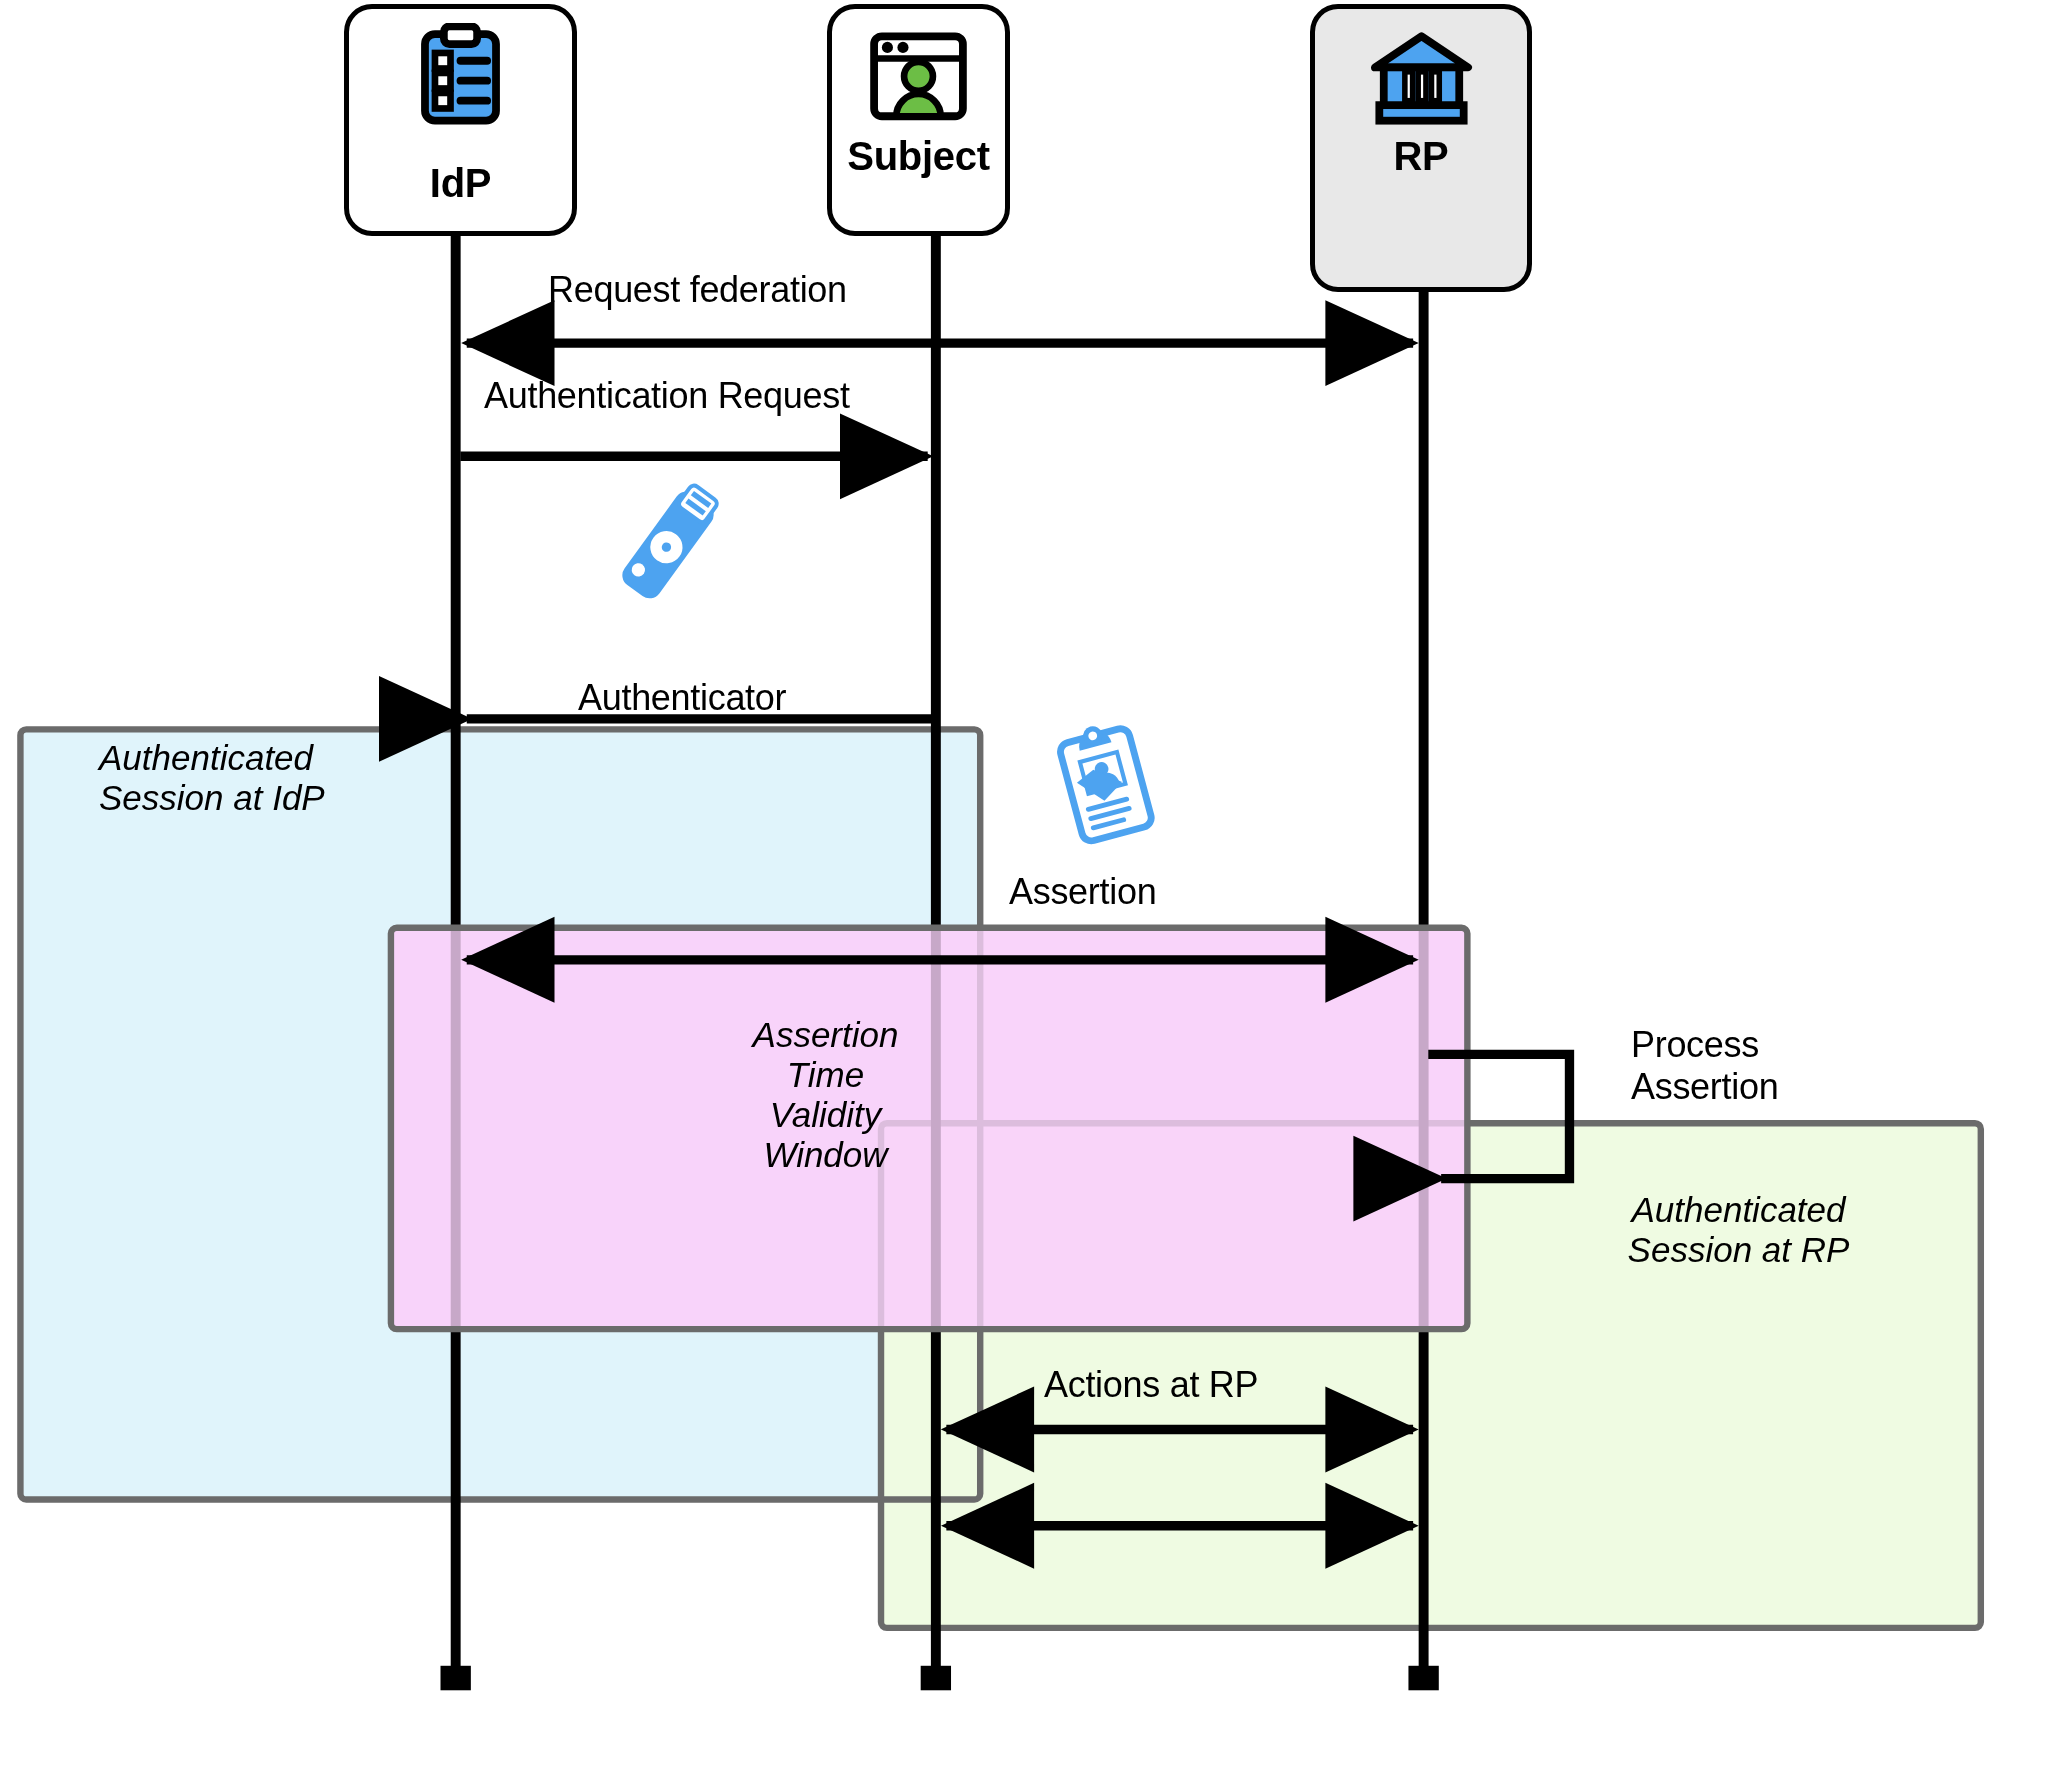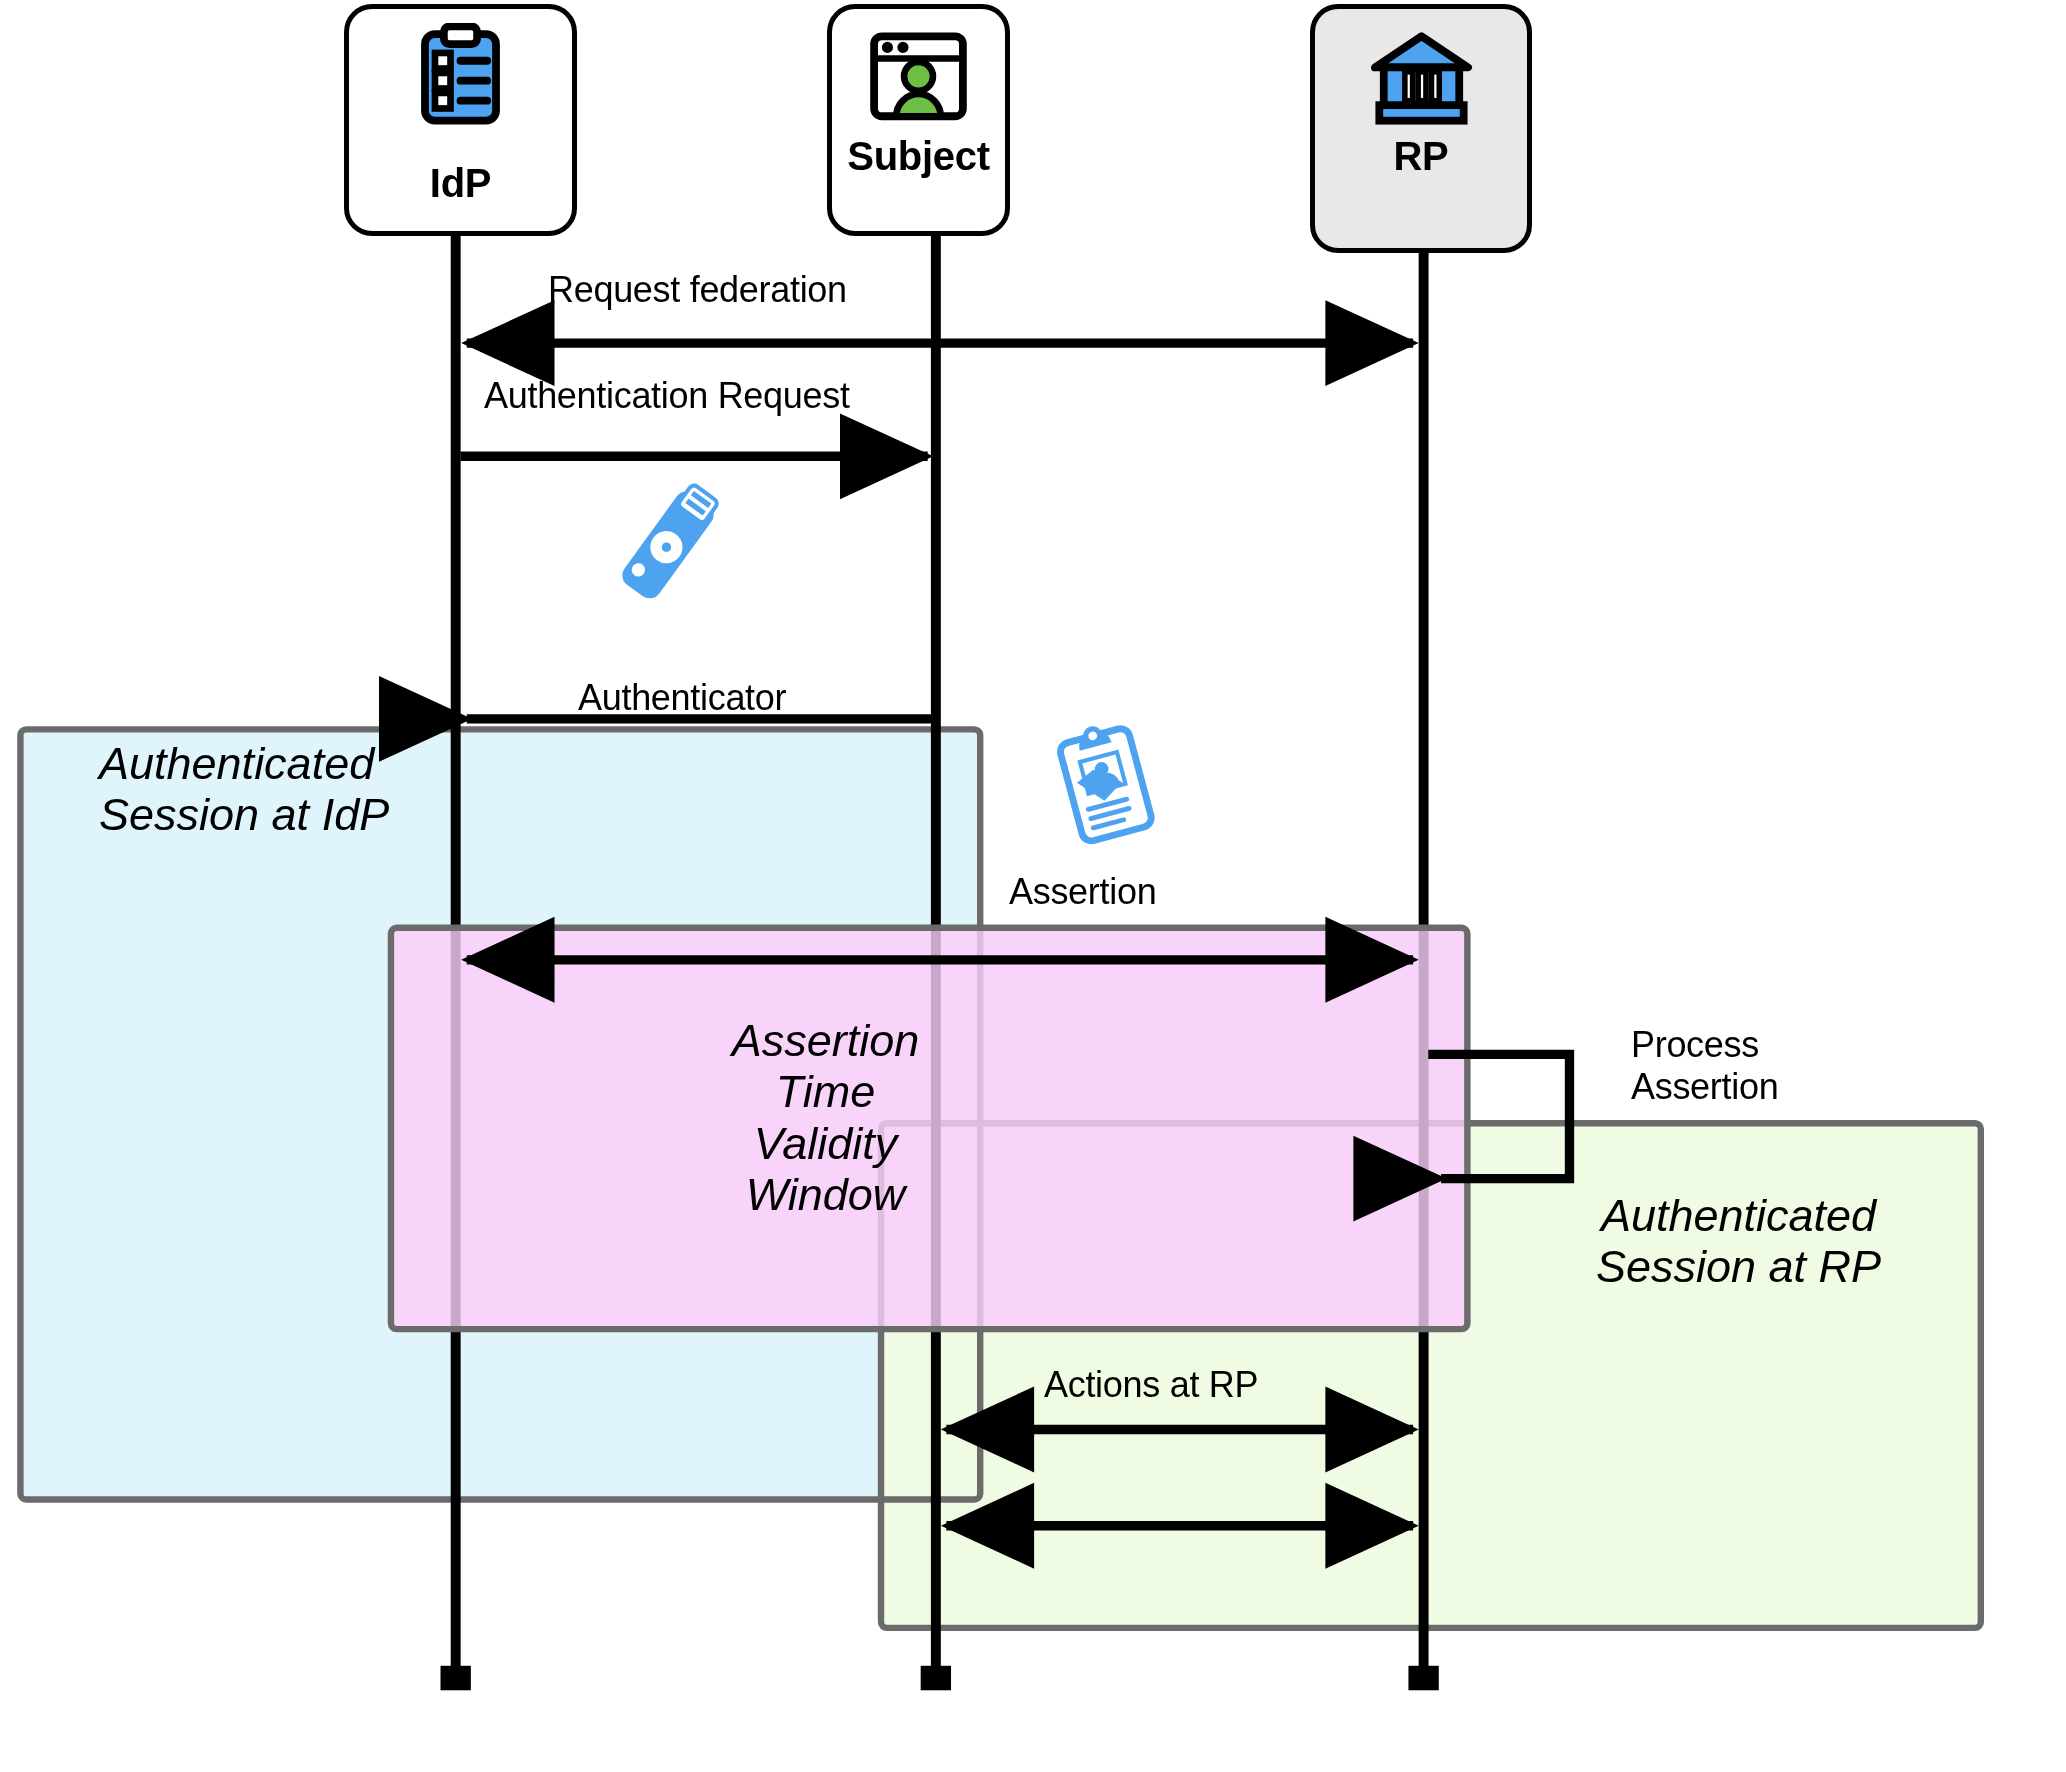--- a/index.html
+++ b/index.html
@@ -48,21 +48,21 @@
     font-size: 40px;
     font-weight: bold;
     color: #000000;
     line-height: 1;
     margin-top: 2.3px;
     letter-spacing: -0.3px;
   }
   .region-label {
     position: absolute;
     font-style: italic;
-    font-size: 45px;
+    font-size: 35px;
     line-height: 1.14;
     color: #000000;
     white-space: pre-line;
   }
   .region-label.center { text-align: center; }
 
   
   .msg-label {
     position: absolute;
     font-size: 36px;
@@ -154,21 +154,21 @@
       <rect x="10" y="12" width="80" height="72" rx="7" fill="#ffffff" stroke="#000" stroke-width="7"></rect>
       <line x1="10" y1="32" x2="90" y2="32" stroke="#000" stroke-width="6"></line>
       <circle cx="22" cy="22" r="5" fill="#000"></circle>
       <circle cx="36" cy="22" r="5" fill="#000"></circle>
       <circle cx="50" cy="48" r="13" fill="#6cbe45" stroke="#000" stroke-width="6"></circle>
       <path d="M30 84 A20 20 0 0 1 70 84 z" fill="#6cbe45" stroke="#000" stroke-width="6"></path>
     </svg>
     <div class="actor-label">Subject</div>
   </div>
 
-  <div class="actor shaded" style="left:1310px; top:3.5px; width:222px; height:249px;">
+  <div class="actor shaded" style="left:1310px; top:3.5px; width:222px; height:288px;">
     <svg class="actor-icon" viewBox="0 0 100 100">
       <path d="M50 12 L92 40 L8 40 z" fill="#4da3f0" stroke="#000" stroke-width="7" stroke-linejoin="round"></path>
       <rect x="16" y="40" width="68" height="35" fill="#4da3f0" stroke="#000" stroke-width="7"></rect>
       <rect x="35" y="44" width="7" height="26" fill="#ffffff" stroke="#000" stroke-width="5"></rect>
       <rect x="47" y="44" width="7" height="26" fill="#ffffff" stroke="#000" stroke-width="5"></rect>
       <rect x="59" y="44" width="7" height="26" fill="#ffffff" stroke="#000" stroke-width="5"></rect>
       <rect x="12" y="74" width="76" height="14" fill="#4da3f0" stroke="#000" stroke-width="7"></rect>
     </svg>
     <div class="actor-label">RP</div>
   </div>

